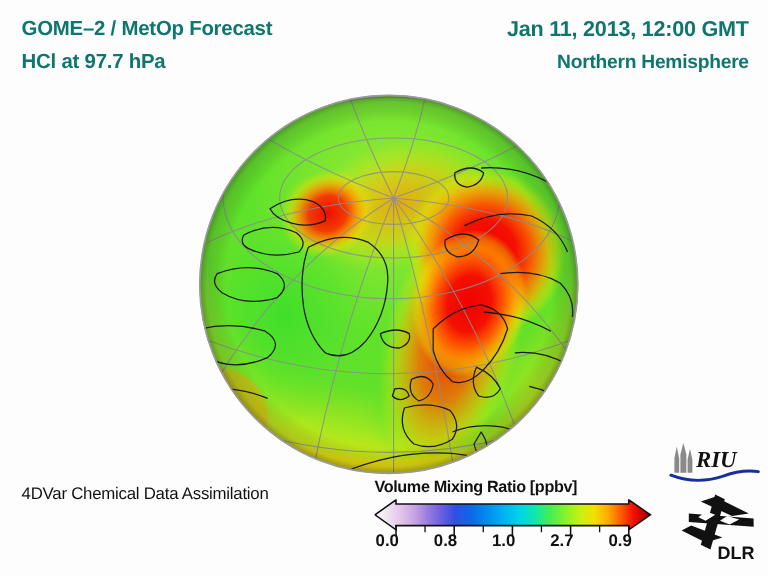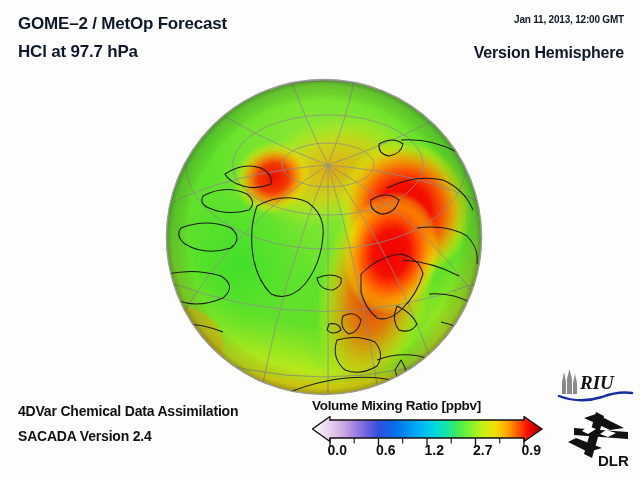--- a/index.html
+++ b/index.html
@@ -14,34 +14,34 @@
     background: #fdfdfd;
     overflow: hidden;
     font-family: "Liberation Sans", sans-serif;
     -webkit-font-smoothing: antialiased;
   }
 
   
   .hdr {
     position: absolute;
     font-weight: bold;
-    color: #0f172a;
+    color: #0f766e;
     white-space: nowrap;
     text-align: right;
   }
   #title-line1 { left: 18px;  top: 14px; font-size: 17px; letter-spacing: -0.2px; }
   #title-line2 { left: 18px;  top: 42px; font-size: 17px; letter-spacing: -0.2px; }
-  #date-line   { right: 16px; top: 14px; font-size: 10px; letter-spacing: -0.2px; margin-left: 33px; }
+  #date-line   { right: 16px; top: 14px; font-size: 18px; letter-spacing: -0.2px; margin-left: 33px; }
   #hemi-line   { right: 16px; top: 44px; font-size: 16px; letter-spacing: -0.2px; }
 
   
   .foot {
     position: absolute;
     left: 18px;
-    font-weight: bold;
+    font-weight: normal;
     color: #111;
     font-size: 14px;
     white-space: nowrap;
     letter-spacing: -0.2px;
   }
   #foot1 { top: 403px; }
   #foot2 { top: 428px; }
   #foot3 { top: 453px; }
 
   
@@ -77,21 +77,21 @@
     position: absolute;
     left: 0;
     top: 18px;
   }
   .cbar-ticklabel {
     position: absolute;
     top: 44px;
     font-size: 14px;
     font-weight: bold;
     color: #111;
-    text-align: right;
+    text-align: left;
     width: 34px;
     margin-left: -17px;
   }
 
   
   #riu-logo {
     position: absolute;
     left: 556px;
     top: 368px;
     width: 78px;
@@ -106,21 +106,21 @@
   }
 </style>
 </head>
 <body>
 
 <div id="page">
 
   <div class="hdr" id="title-line1">GOME–2 / MetOp Forecast</div>
   <div class="hdr" id="title-line2">HCl at 97.7 hPa</div>
   <div class="hdr" id="date-line">Jan 11, 2013, 12:00 GMT</div>
-  <div class="hdr" id="hemi-line">Version Hemisphere</div>
+  <div class="hdr" id="hemi-line">Northern Hemisphere</div>
 
   <div id="globe-wrap">
     <svg id="globe-svg" width="318" height="318" viewBox="0 0 318 318">
       <defs>
         <clipPath id="globeClip">
           <circle cx="159" cy="159" r="158"></circle>
         </clipPath>
 
         <radialGradient id="baseField" cx="50%" cy="27%" r="88%">
           <stop offset="0%" stop-color="#9ee83a"></stop>
@@ -324,28 +324,27 @@
       </g>
       <g stroke="#111" stroke-width="1.1">
         <line x1="42.2" y1="22" x2="42.2" y2="27.5"></line>
         <line x1="90.7" y1="22" x2="90.7" y2="27.5"></line>
         <line x1="139.2" y1="22" x2="139.2" y2="27.5"></line>
         <line x1="187.7" y1="22" x2="187.7" y2="27.5"></line>
       </g>
     </svg>
 
     <div class="cbar-ticklabel" style="left:18px">0.0</div>
-    <div class="cbar-ticklabel" style="left:66.5px">0.6</div>
-    <div class="cbar-ticklabel" style="left:115px">1.2</div>
+    <div class="cbar-ticklabel" style="left:66.5px">0.8</div>
+    <div class="cbar-ticklabel" style="left:115px">1.0</div>
     <div class="cbar-ticklabel" style="left:163.5px">2.7</div>
     <div class="cbar-ticklabel" style="left:212px">0.9</div>
   </div>
 
   <div class="foot" id="foot1">4DVar Chemical Data Assimilation</div>
-  <div class="foot" id="foot2">SACADA Version 2.4</div>
 
   <svg id="riu-logo" viewBox="0 0 78 34">
 
     <g fill="#8a8a8a">
       <path d="M 6 26 L 6 14 L 8 4 L 10 14 L 10 26 Z"></path>
       <path d="M 11 26 L 11 11 L 13.5 1 L 16 11 L 16 26 Z"></path>
       <path d="M 17 26 L 17 15 L 19 6 L 21 15 L 21 26 Z"></path>
     </g>
 
     <text x="24" y="21" font-family="'Liberation Serif', serif" font-size="19" font-weight="bold" font-style="italic" fill="#111">RIU</text>

